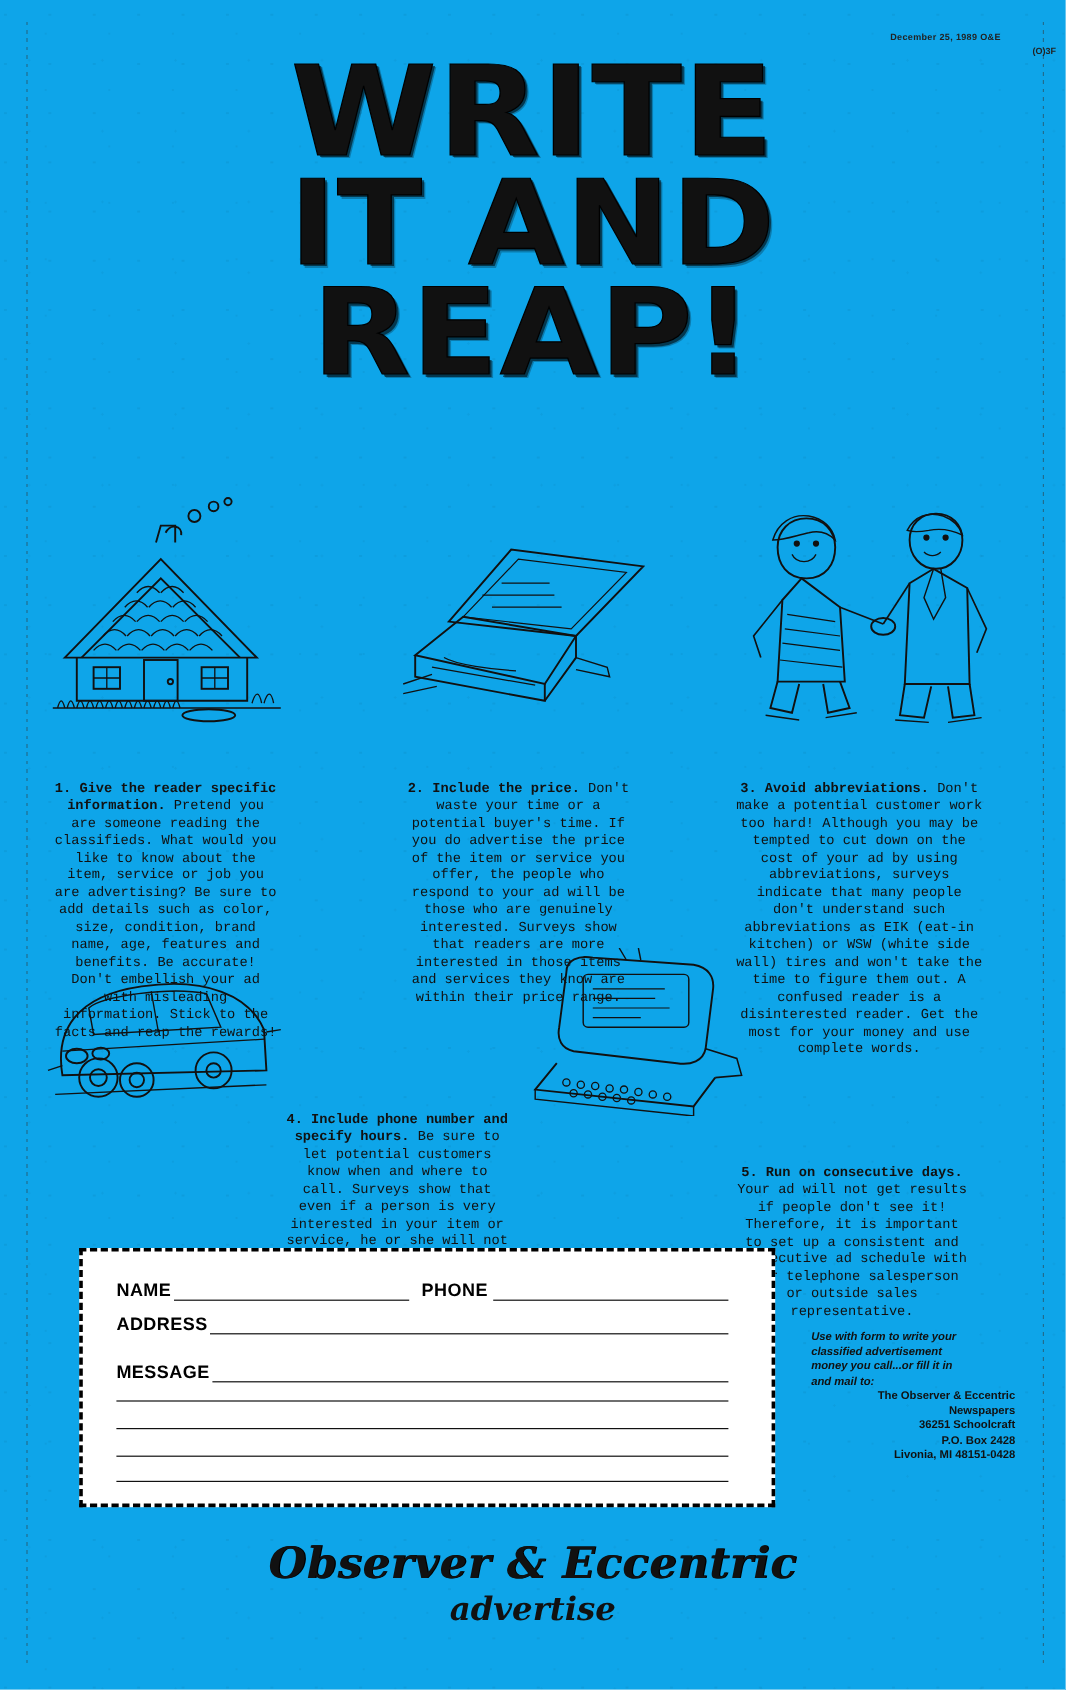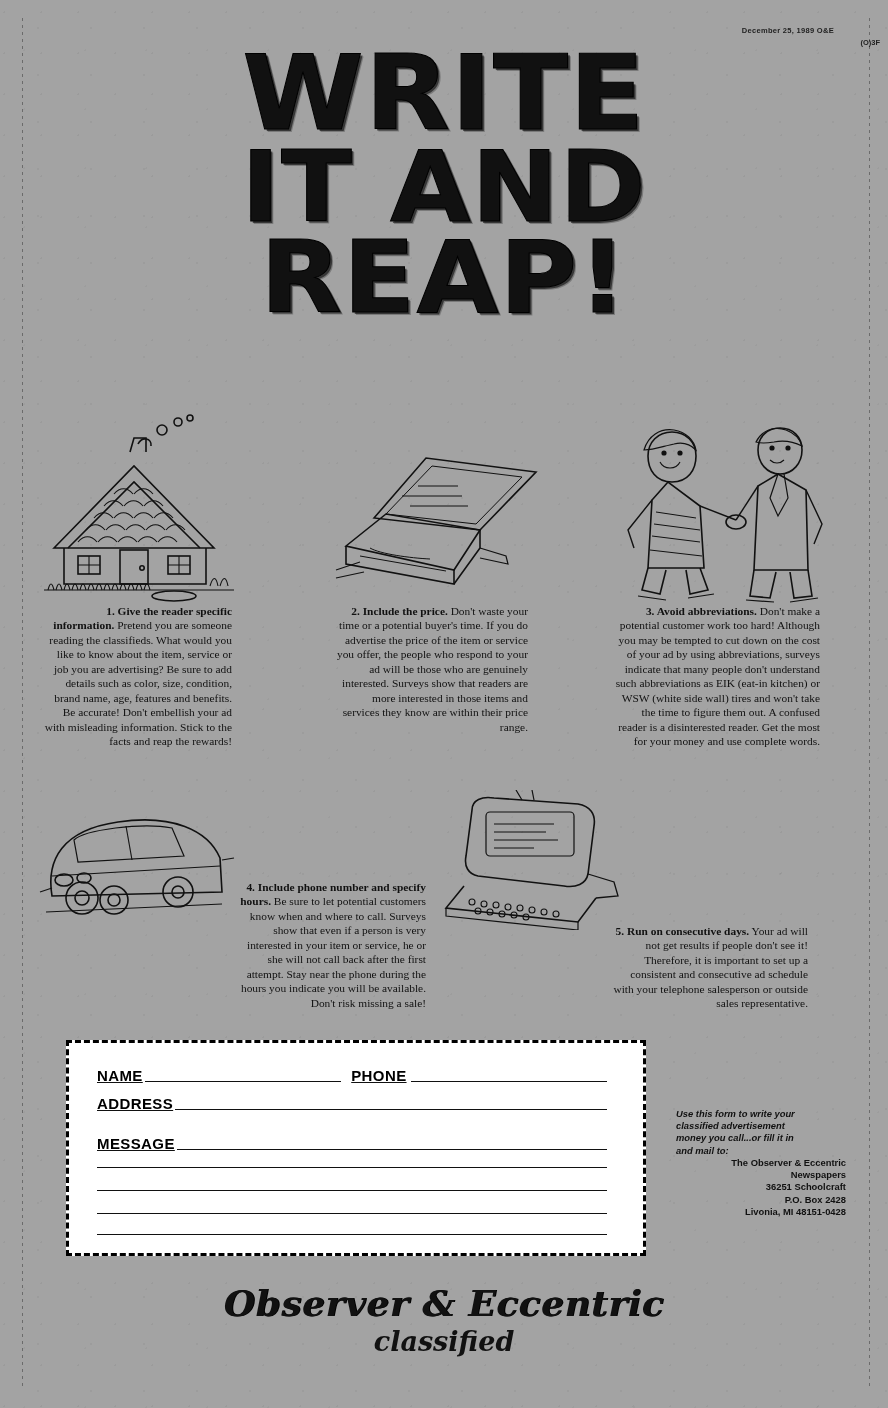--- a/index.html
+++ b/index.html
@@ -6,21 +6,21 @@
   body{
     width:888px;height:1408px;
     background:#fbfbf8;
     font-family:"DejaVu Sans", sans-serif;
     color:#111;
     position:relative;
     overflow:hidden;
   }
   .page{
     position:absolute;inset:0;
-    background:#a3a3a3;
+    background:#0ea5e9;
   }
   
   .noise{
     position:absolute;inset:0;
     background-image:
       radial-gradient(circle at 12% 30%, rgba(0,0,0,.05) 0 1px, transparent 1px),
       radial-gradient(circle at 72% 60%, rgba(0,0,0,.045) 0 1px, transparent 1px),
       radial-gradient(circle at 40% 85%, rgba(0,0,0,.04) 0 1px, transparent 1px);
     background-size:37px 41px, 53px 47px, 61px 59px;
     pointer-events:none;
@@ -62,37 +62,38 @@
   .headline .l1{font-size:104px;}
   .headline .l2{font-size:98px;}
   .headline .l3{font-size:100px;}
 
   
   .art{position:absolute;}
   .art svg{display:block;}
 
   .tip{
     position:absolute;
-    font-family:Liberation Serif, serif;
+    font-family:Liberation Mono, monospace;
     font-size:11.4px;
     line-height:1.27;
     color:#111;
-    text-align:right;
+    text-align:center;
+    margin-top:47px;
   }
   .tip b{font-weight:bold;}
 
   
   .coupon{
     position:absolute;
     left:66px;top:1040px;width:574px;height:210px;
     border:3px dashed #000;
     background:#fff;
   }
   .coupon .inner{position:absolute;inset:0;padding:16px 18px;}
-  .fieldrow{position:absolute;display:flex;align-items:flex-start;text-decoration:underline;}
+  .fieldrow{position:absolute;display:flex;align-items:flex-end;}
   .flabel{
     font-family:"Liberation Sans", sans-serif;
     font-weight:bold;font-size:15px;letter-spacing:.4px;color:#000;
     white-space:nowrap;
   }
   .fline{flex:1;border-bottom:1.4px solid #111;height:14px;margin-left:2px;}
   .blankline{position:absolute;height:1px;background:#111;}
 
   .useform{
     position:absolute;left:676px;top:1108px;width:170px;
@@ -309,28 +310,28 @@
       </div>
 
       <div class="blankline" style="left:28px;top:124px;width:510px;"></div>
       <div class="blankline" style="left:28px;top:147px;width:510px;"></div>
       <div class="blankline" style="left:28px;top:170px;width:510px;"></div>
       <div class="blankline" style="left:28px;top:191px;width:510px;"></div>
     </div>
   </div>
 
   <div class="useform">
-    <div class="it">Use this form to write your</div>
+    <div class="it">Use with form to write your</div>
     <div class="it">classified advertisement</div>
     <div class="it">money you call...or fill it in</div>
     <div class="it">and mail to:</div>
     <div class="ctr">The Observer &amp; Eccentric</div>
     <div class="ctr">Newspapers</div>
     <div class="ctr">36251 Schoolcraft</div>
     <div class="ctr">P.O. Box 2428</div>
     <div class="ctr">Livonia, MI 48151-0428</div>
   </div>
 
   <div class="logo">
     <div class="oe">Observer &amp; Eccentric</div>
-    <div class="cl">classified</div>
+    <div class="cl">advertise</div>
   </div>
 </div>
 
 </body></html>

